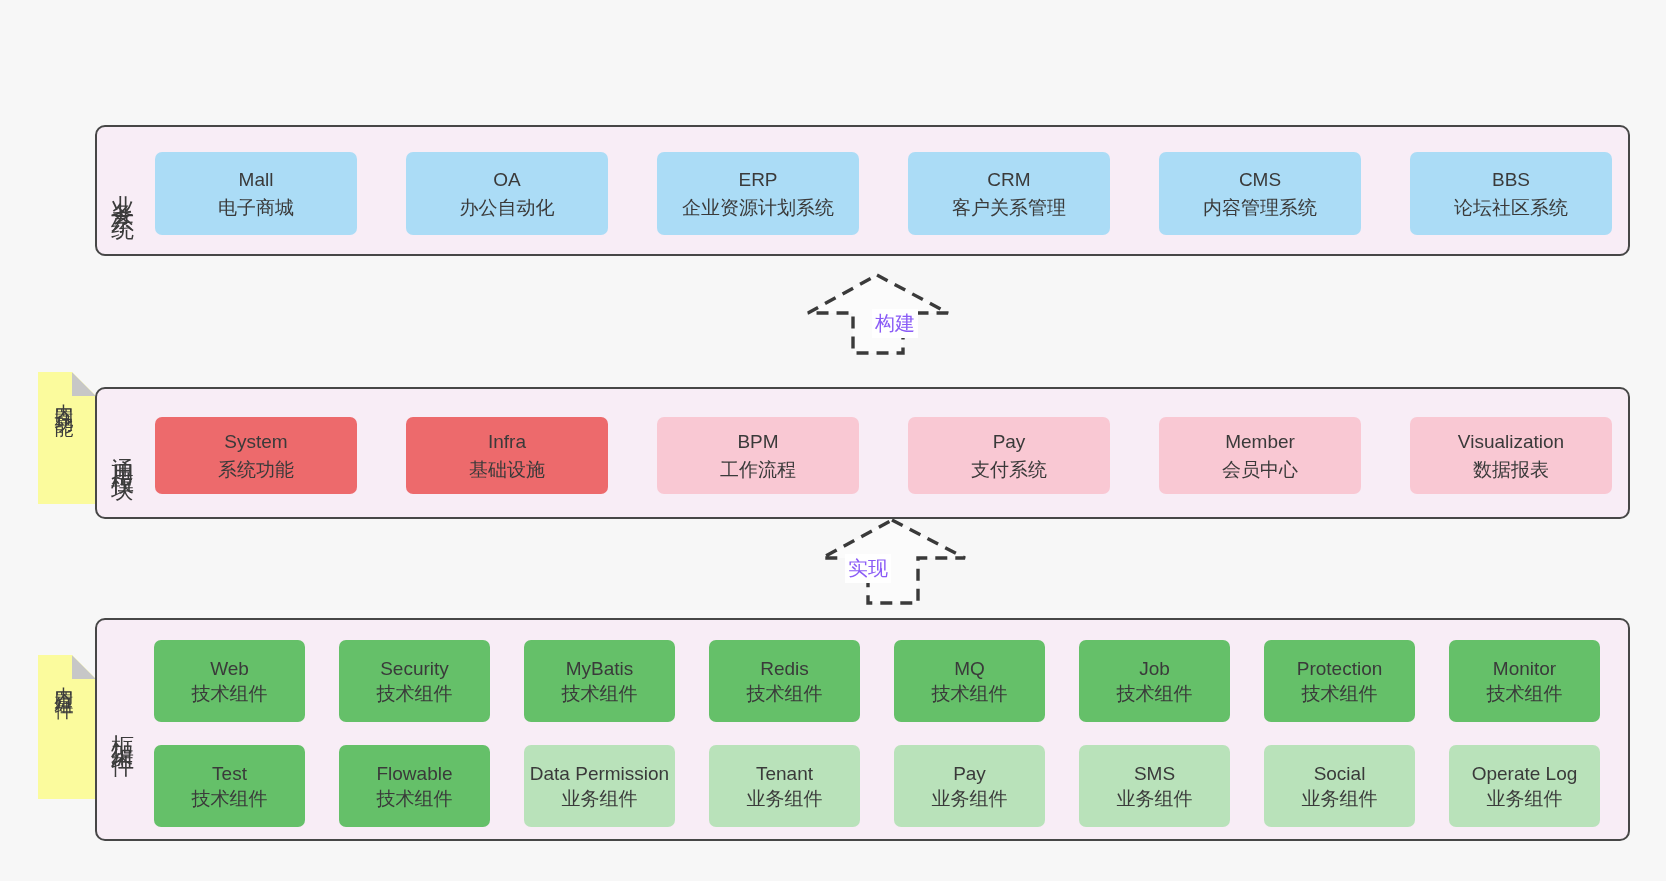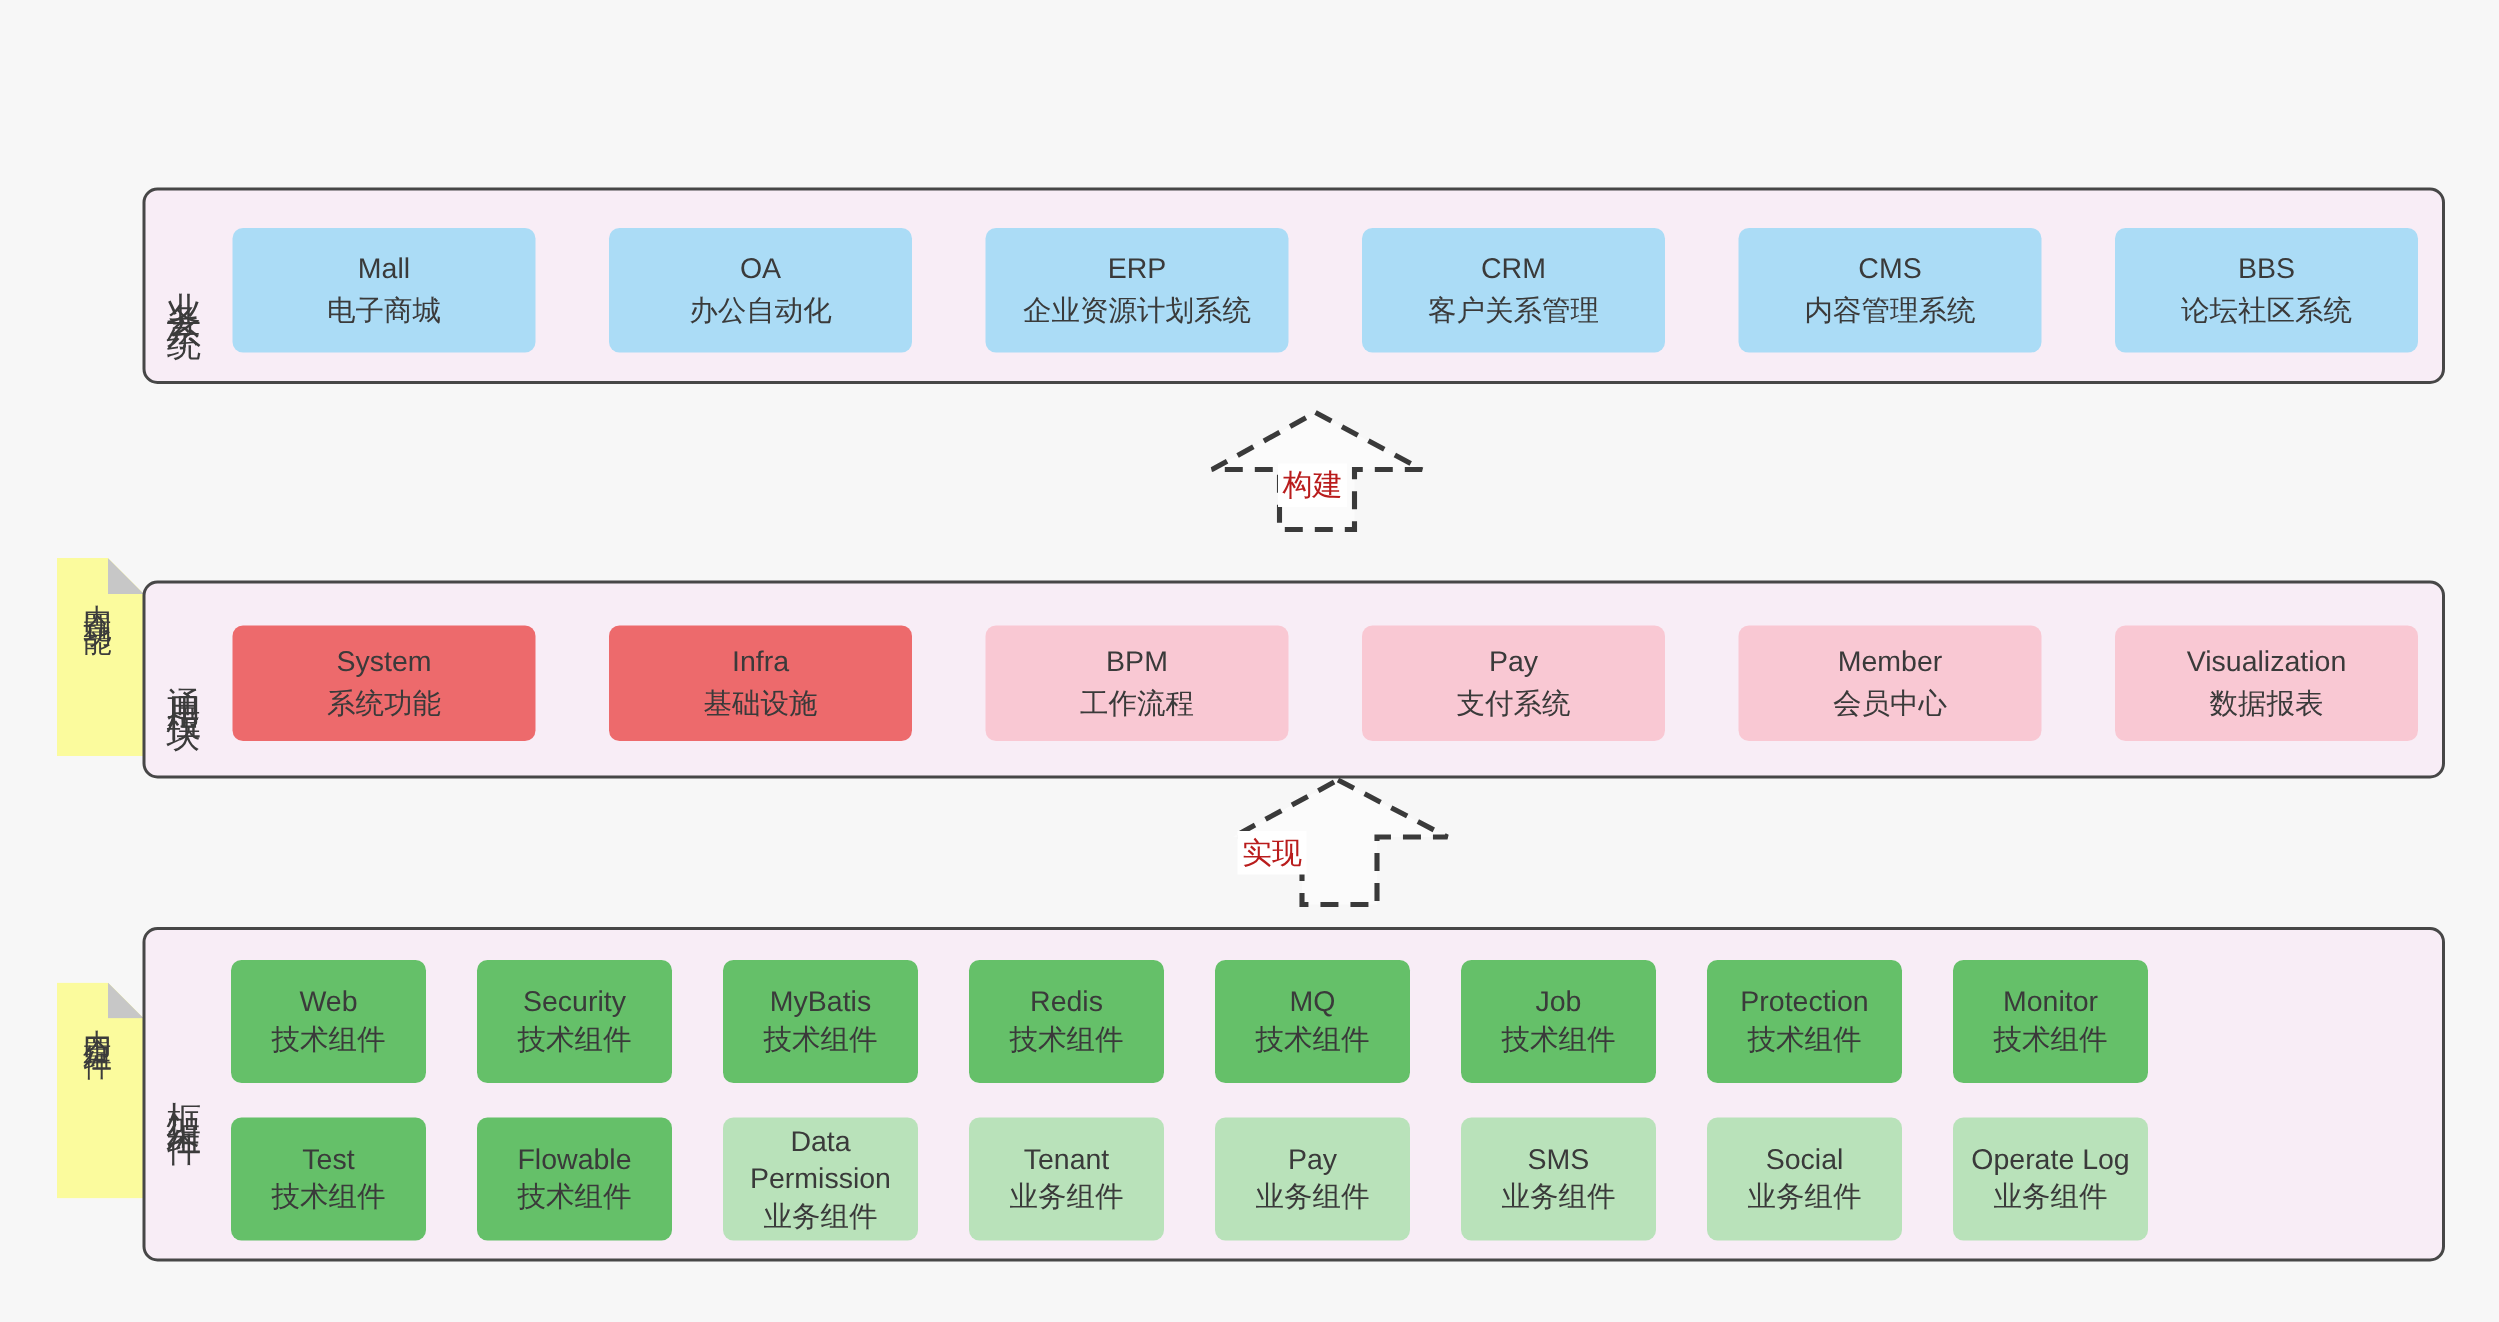--- a/index.html
+++ b/index.html
@@ -35,21 +35,21 @@
   #band-components .row.r2{top:125px;}
 
   .box{
     box-sizing:border-box;border-radius:7px;
     display:flex;flex-direction:column;justify-content:center;align-items:center;
     text-align:center;font-size:19px;line-height:28px;color:#3a3a3a;
   }
   .box-wide{width:202px;}
   #band-business .box{height:83px;}
   #band-modules .box{height:77px;}
-  .box-narrow{width:130px;height:82px;line-height:25px;padding:2px;}
+  .box-narrow{width:151px;height:82px;line-height:25px;padding:2px;}
   .blue{background:#abdcf6;}
   .red{background:#ed6a6c;}
   .pink{background:#f9c8d3;text-align:center;}
   .tech{background:#65c069;}
   .biz{background:#b9e2ba;text-align:center;}
 
   
   .sticky{
     position:absolute;left:38px;width:58px;background:#fbfb9d;z-index:1;
     clip-path:polygon(0 0, calc(100% - 24px) 0, 100% 24px, 100% 100%, 0 100%);
@@ -69,21 +69,21 @@
   
   .arrow-svg{position:absolute;z-index:1;}
   #arrow-build-svg{left:800px;top:270px;}
   #arrow-implement-svg{left:815px;top:515px;}
   .arrow-shape{
     fill:#fbfbfb;stroke:#3a3a3a;stroke-width:3.4;
     stroke-dasharray:12 8;stroke-linejoin:miter;
   }
   .arrow-label{
     position:absolute;z-index:3;background:#ffffff;padding:1px 3px;
-    font-size:20px;color:#b91c1c;white-space:nowrap;
+    font-size:20px;color:#8b5cf6;white-space:nowrap;margin-left:20px;
   }
   #arrow-build-label{left:852px;top:309px;}
   #arrow-implement-label{left:825px;top:554px;}
 </style>
 </head>
 <body>
 
 <div class="stage">
 
   <div class="sticky" id="sticky-modules">

